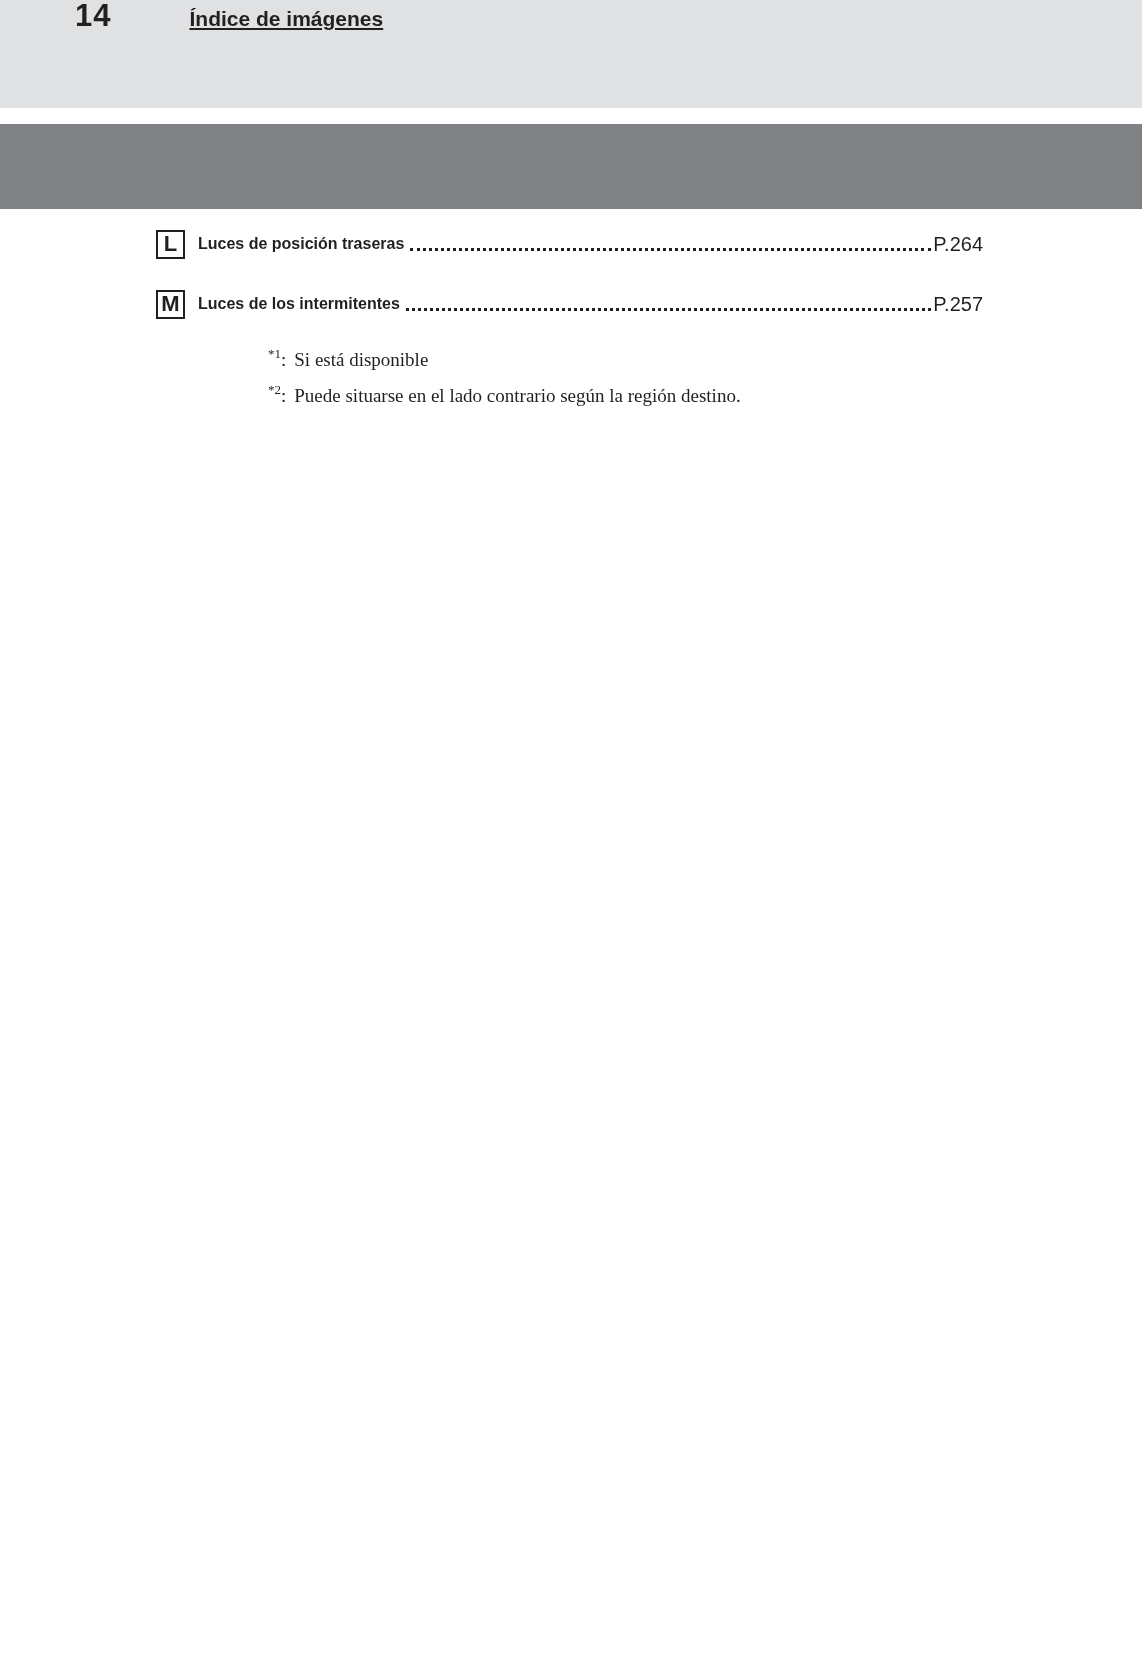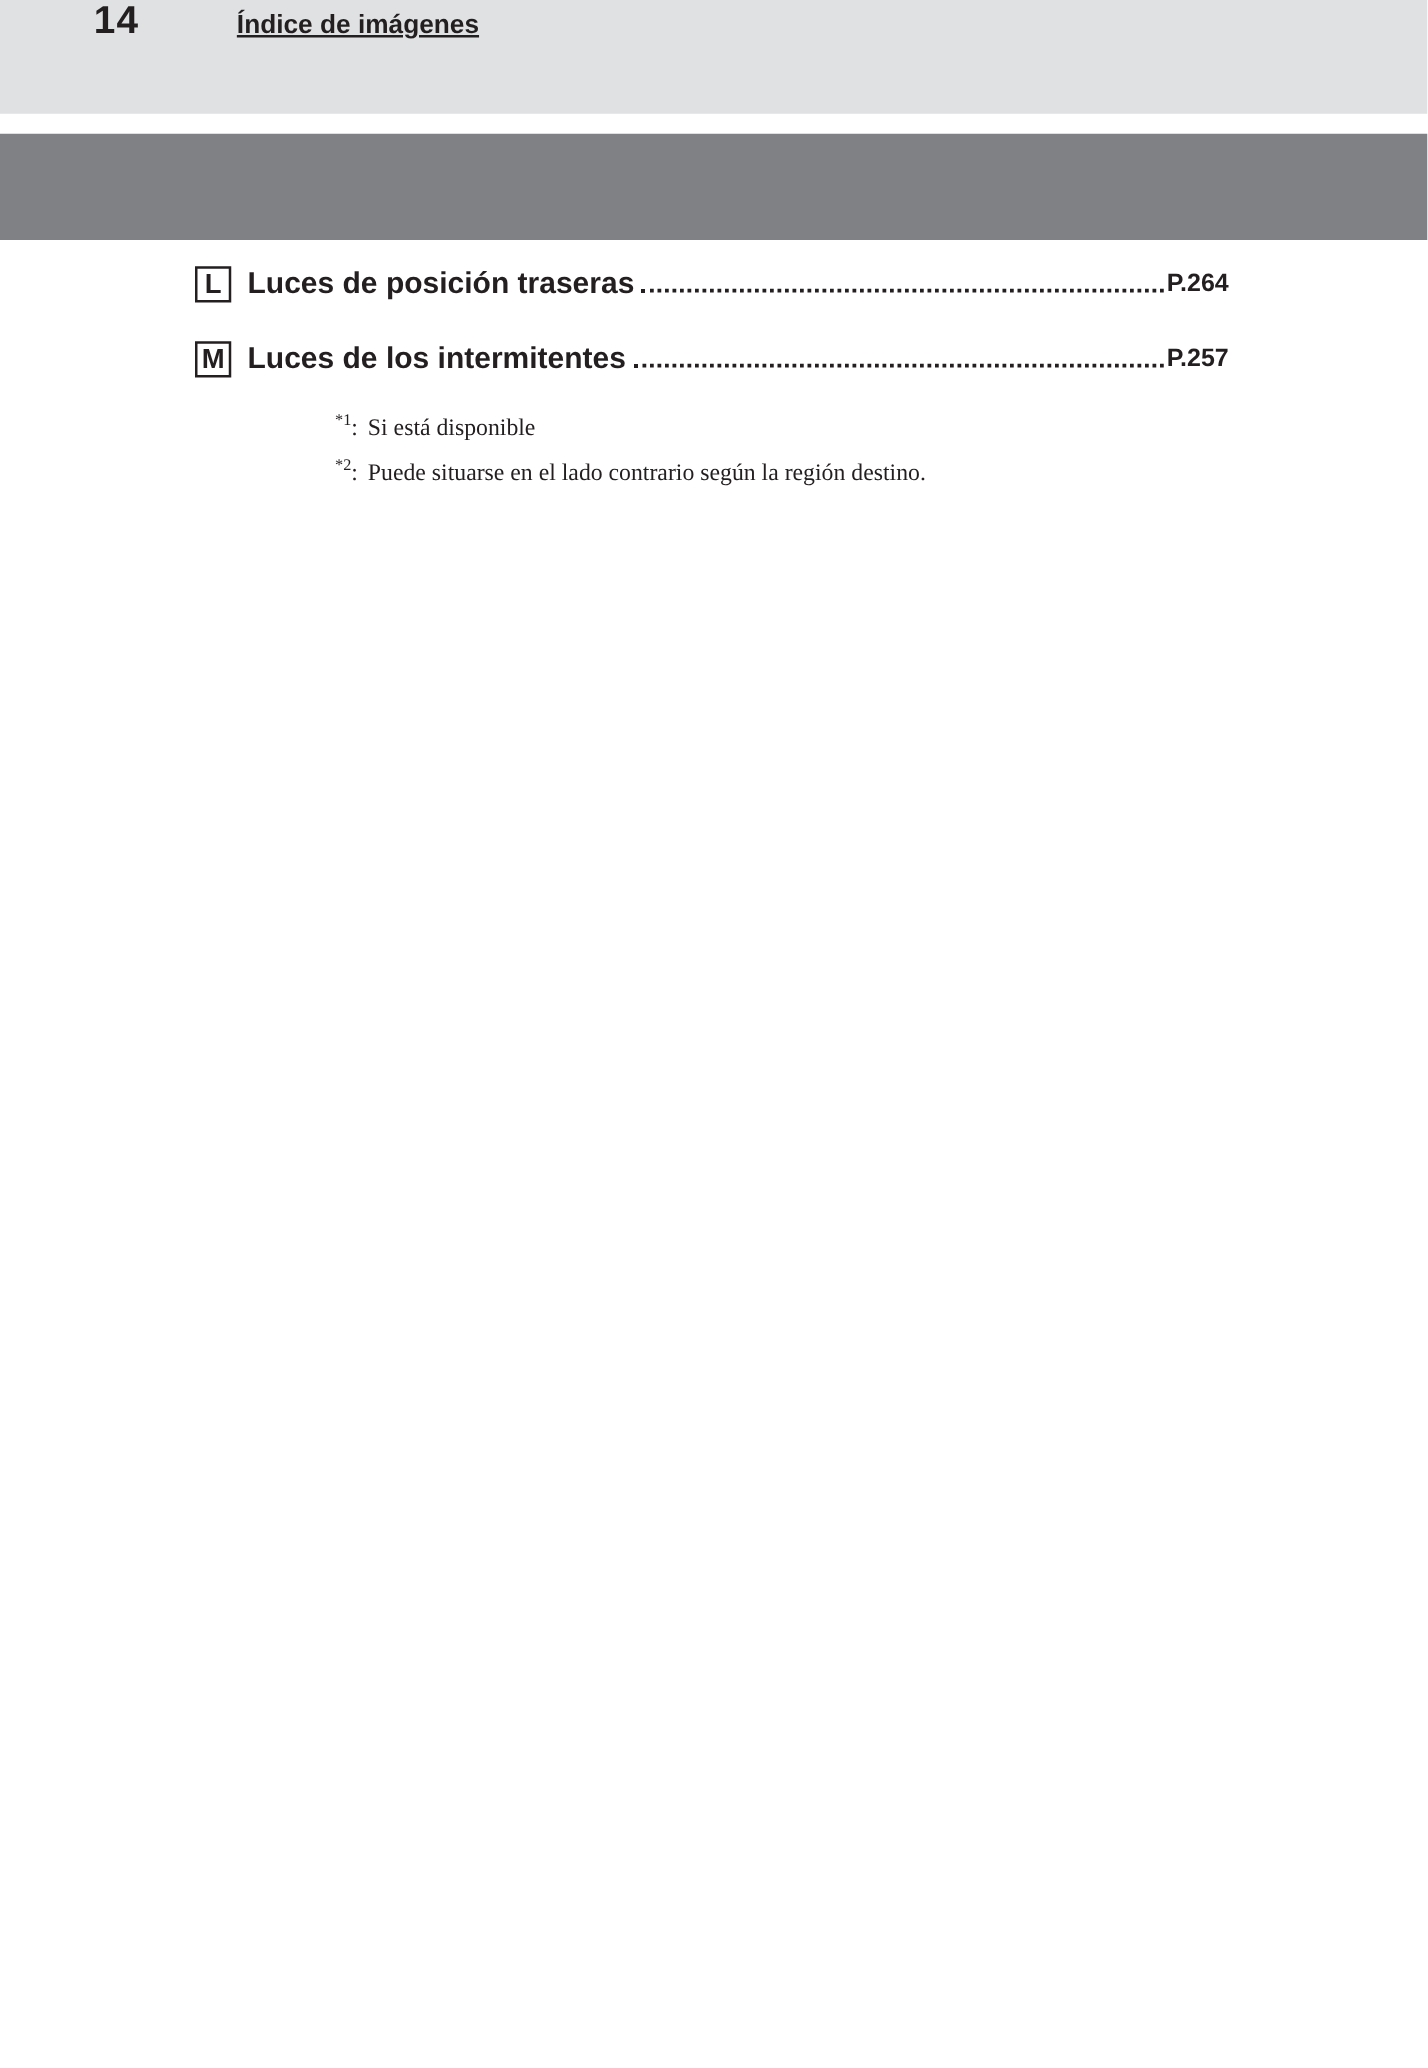--- a/index.html
+++ b/index.html
@@ -9,21 +9,21 @@
     background: #ffffff;
     font-family: "Liberation Sans", sans-serif;
     color: #231f20;
     overflow: hidden;
     position: relative;
   }
 
   
   .page-header {
     width: 1142px;
-    height: 91px;
+    height: 108px;
     background: #e0e1e3;
     display: flex;
     align-items: baseline;
     box-sizing: border-box;
     padding: 0 0 15px 75px;
   }
   .page-number {
     font-size: 31px;
     font-weight: bold;
     letter-spacing: 1px;
@@ -64,36 +64,36 @@
     align-items: center;
     justify-content: center;
     flex: 0 0 auto;
   }
   .key-letter {
     font-size: 22px;
     font-weight: bold;
     line-height: 1;
   }
   .entry-label {
-    font-size: 24px;
+    font-size: 16px;
     font-weight: bold;
     margin-left: 13px;
     white-space: nowrap;
   }
   .dot-leader {
     flex: 1 1 auto;
     height: 0;
     border-bottom: 3px dotted #231f20;
     align-self: flex-end;
     margin: 0 2px 8px 6px;
     min-width: 20px;
   }
   .entry-page-ref {
     font-size: 20px;
-    font-weight: bold;
+    font-weight: normal;
     white-space: nowrap;
   }
 
   
   .footnotes {
     margin: 18px 60px 0 112px;
   }
   .footnote {
     margin: 0 0 14px 0;
     font-size: 19px;

